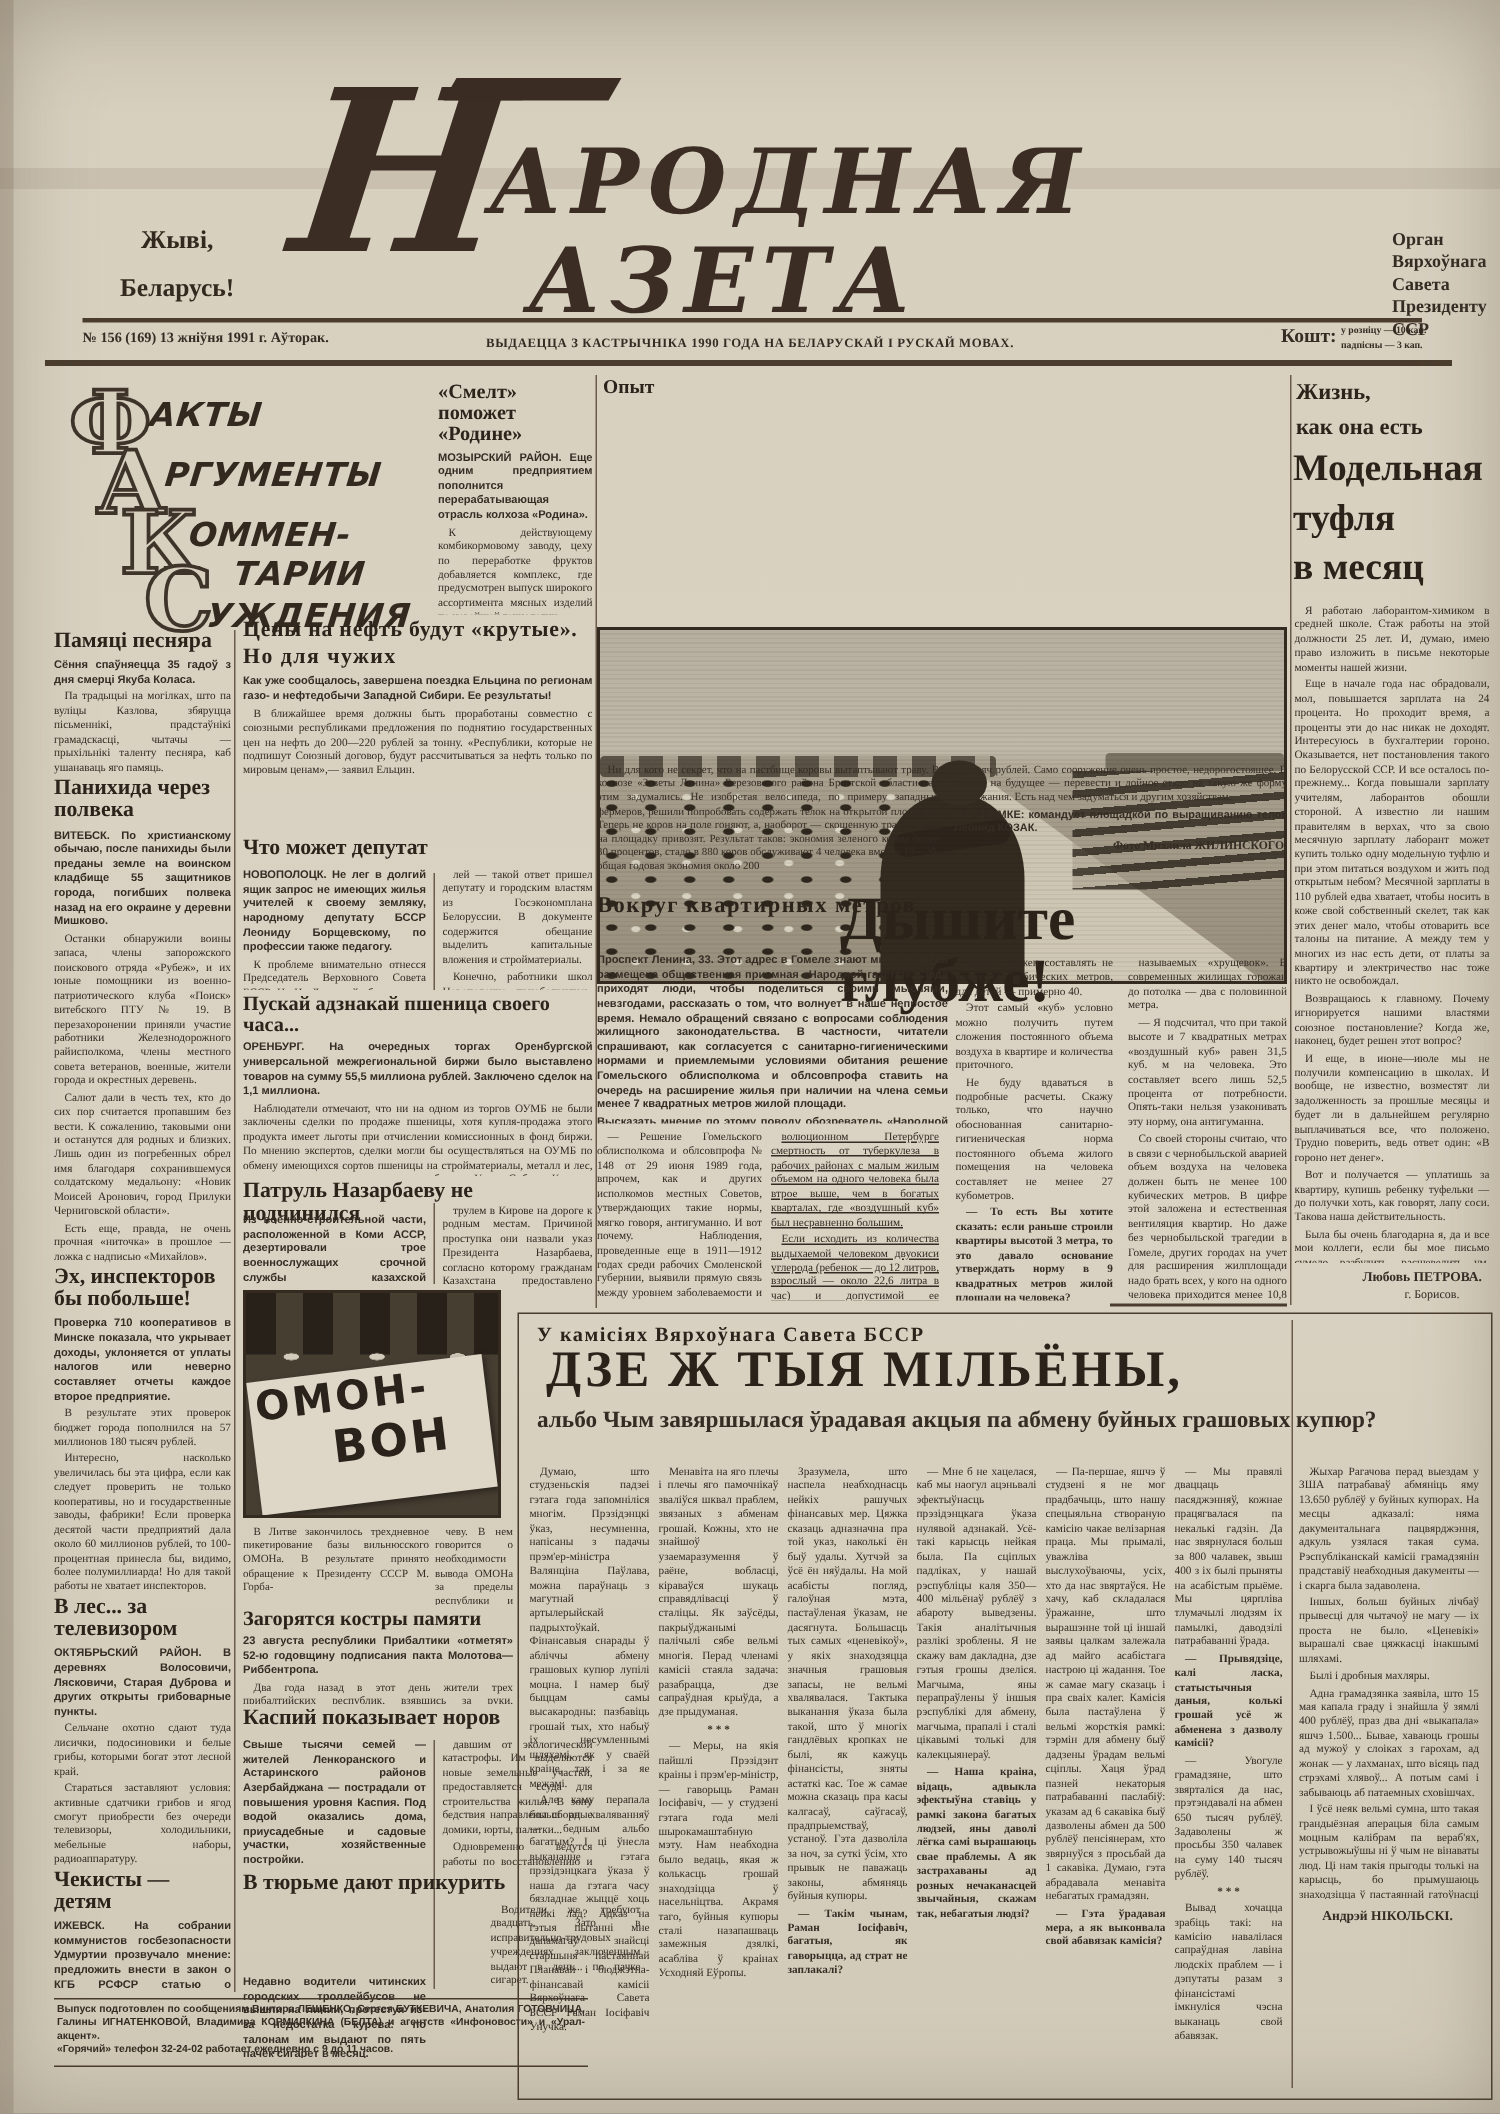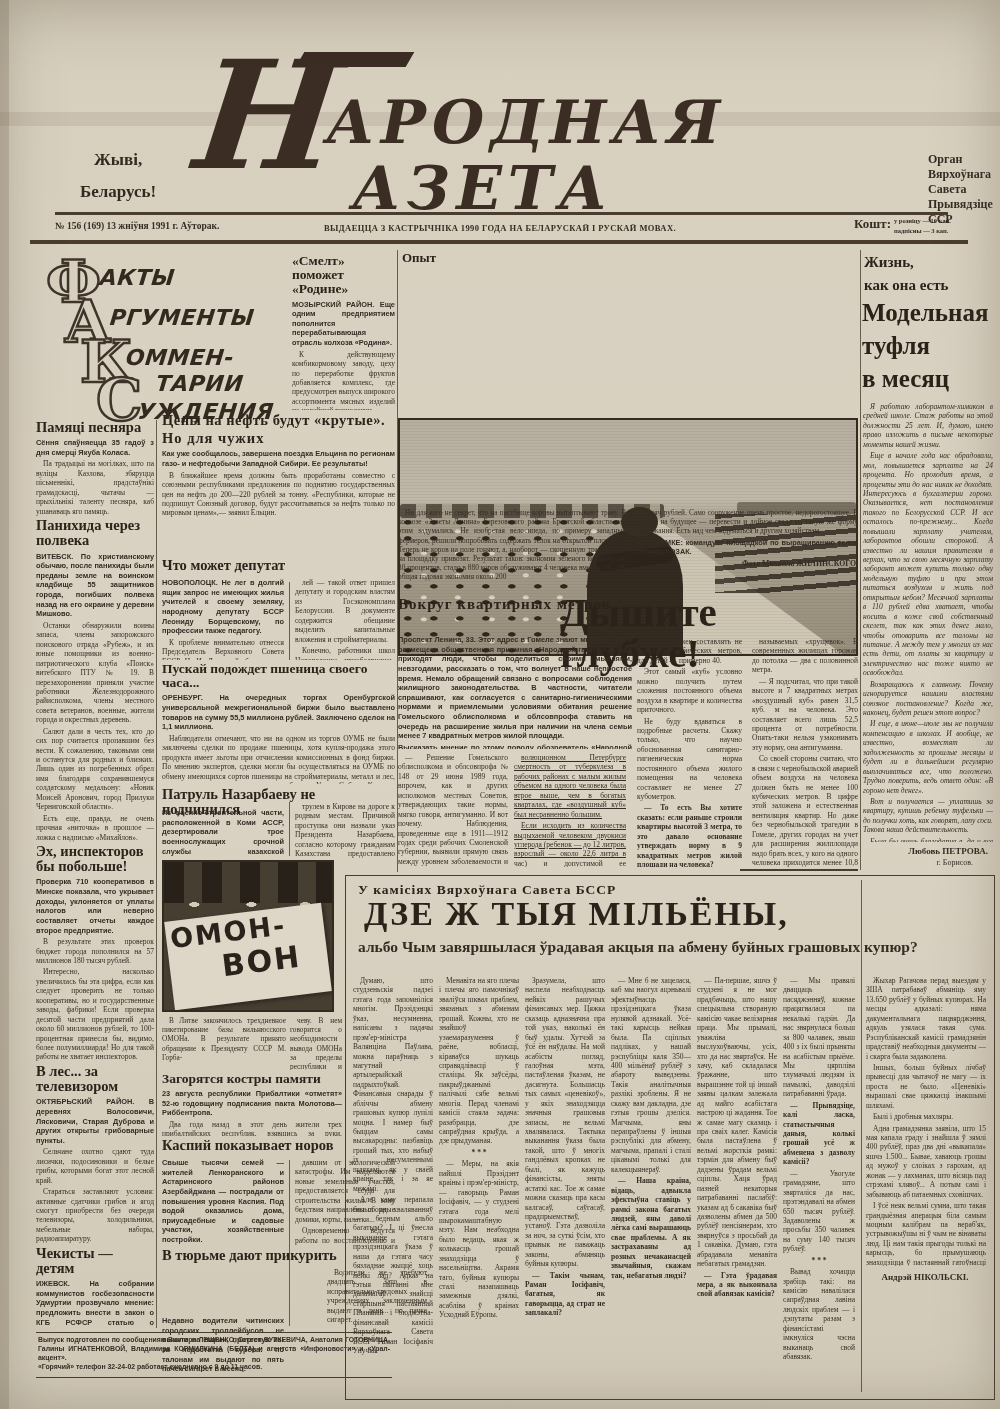--- a/index.html
+++ b/index.html
@@ -93,21 +93,21 @@
   <div class="abs slogan" style="left:80px;top:182px;">Беларусь!</div>
 
   <div class="abs mast-init" style="left:198px;top:40px;">Н</div>
   <div class="mast-flag abs" style="left:300px;top:52px;width:110px;height:15px;"></div>
   <div class="abs mast-word" style="left:326px;top:92px;">ародная</div>
   <div class="abs mast-word" style="left:352px;top:158px;">азета</div>
 
   <div class="abs organ" style="left:910px;top:152px;margin-left:18px;">
     <p>Орган</p>
     <p>Вярхоўнага Савета</p>
-    <p>Прывядзіце</p>
+    <p>Президенту</p>
     <p>ССР</p>
   </div>
 
   <div class="hline" style="left:55px;top:212px;width:893px;height:2.5px;"></div>
   <div class="abs issue" style="left:55px;top:221px;">№ 156 (169) 13 жніўня 1991 г. Аўторак.</div>
   <div class="abs published" style="left:300px;top:223px;width:400px;">ВЫДАЕЦЦА З КАСТРЫЧНІКА 1990 ГОДА НА БЕЛАРУСКАЙ І РУСКАЙ МОВАХ.</div>
   <div class="abs" style="left:854px;top:216px;">
     <span class="price-label">Кошт:</span><div class="price-lines">
       <p>у розніцу — 10 кап.</p>
       <p>падпісны — 3 кап.</p>
@@ -200,21 +200,21 @@
       </div>
   </div>
   <div class="abs clip" style="left:295px;top:578px;width:100px;height:82px;">
     <div>
         <p class="para">лей — такой ответ пришел депутату и городским властям из Госэкономплана Белоруссии. В документе содержится обещание выделить капитальные вложения и стройматериалы.</p>
         <p class="para">Конечно, работники школ Новополоцка приободрились. Однако охотников на эти средства больше, чем самих средств.</p>
       </div>
   </div>
 
   <div class="abs clip" style="left:162px;top:662px;width:233px;height:122px;">
-    <h3 class="h3">Пускай подождет пшеница своего часа...</h3>
+    <h3 class="h3">Пускай адзнакай пшеница своего часа...</h3>
     <p class="lede">ОРЕНБУРГ. На очередных торгах Оренбургской универсальной межрегиональной биржи было выставлено товаров на сумму 55,5 миллиона рублей. Заключено сделок на 1,1 миллиона.</p>
     <div>
         <p class="para">Наблюдатели отмечают, что ни на одном из торгов ОУМБ не были заключены сделки по продаже пшеницы, хотя купля-продажа этого продукта имеет льготы при отчислении комиссионных в фонд биржи. По мнению экспертов, сделки могли бы осуществляться на ОУМБ по обмену имеющихся сортов пшеницы на стройматериалы, металл и лес, которые имеются в наличии в других областях Урала, Сибири. Колхозы и совхозы, однако, придерживают зерно, ожидая повышения закупочных цен.</p>
       </div>
   </div>
 
   <h3 class="h3 big abs" style="left:162px;top:787px;width:233px;">Патруль Назарбаеву не подчинился</h3>
   <div class="abs clip" style="left:162px;top:808px;width:122px;height:48px;">
     <p class="lede">Из военно-строительной части, расположенной в Коми АССР, дезертировали трое военнослужащих срочной службы казахской национальности.</p>
 
@@ -338,21 +338,21 @@
         <p class="para">Со своей стороны считаю, что в связи с чернобыльской аварией объем воздуха на человека должен быть не менее 100 кубических метров. В цифре этой заложена и естественная вентиляция квартир. Но даже без чернобыльской трагедии в Гомеле, других городах на учет для расширения жилплощади надо брать всех, у кого на одного человека приходится менее 10,8 квадратного метра. Лишь в этом случае можно будет сказать, что санитарно-гигиенические нормы соблюдаются, что человек не ущемлен в своем естественном праве жить и дышать.</p>
       </div>
   </div>
   <div class="hline" style="left:740px;top:869px;width:118px;height:1.5px;"></div>
 
   <div class="abs kicker" style="left:864px;top:254px;font-size:15px;">Жизнь,</div>
   <div class="abs kicker" style="left:864px;top:277px;font-size:15px;">как она есть</div>
   <div class="abs headline-xl" style="left:862px;top:300px;font-size:25px;">Модельная</div>
   <div class="abs headline-xl" style="left:862px;top:333px;font-size:25px;">туфля</div>
   <div class="abs headline-xl" style="left:862px;top:366px;font-size:25px;">в месяц</div>
-  <div class="abs clip" style="left:863px;top:402px;width:130px;height:440px;font-style:italic;">
+  <div class="abs clip" style="left:863px;top:402px;width:130px;height:440px;">
     <div>
         <p class="para">Я работаю лаборантом-химиком в средней школе. Стаж работы на этой должности 25 лет. И, думаю, имею право изложить в письме некоторые моменты нашей жизни.</p>
         <p class="para">Еще в начале года нас обрадовали, мол, повышается зарплата на 24 процента. Но проходит время, а проценты эти до нас никак не доходят. Интересуюсь в бухгалтерии гороно. Оказывается, нет постановления такого по Белорусской ССР. И все осталось по-прежнему... Когда повышали зарплату учителям, лаборантов обошли стороной. А известно ли нашим правителям в верхах, что за свою месячную зарплату лаборант может купить только одну модельную туфлю и при этом питаться воздухом и жить под открытым небом? Месячной зарплаты в 110 рублей едва хватает, чтобы носить в коже свой собственный скелет, так как этих денег мало, чтобы отоварить все талоны на питание. А между тем у многих из нас есть дети, от платы за квартиру и электричество нас тоже никто не освобождал.</p>
         <p class="para">Возвращаюсь к главному. Почему игнорируется нашими властями союзное постановление? Когда же, наконец, будет решен этот вопрос?</p>
         <p class="para">И еще, в июне—июле мы не получили компенсацию в школах. И вообще, не известно, возместят ли задолженность за прошлые месяцы и будет ли в дальнейшем регулярно выплачиваться все, что положено. Трудно поверить, ведь ответ один: «В гороно нет денег».</p>
         <p class="para">Вот и получается — уплатишь за квартиру, купишь ребенку туфельки — до получки хоть, как говорят, лапу соси. Такова наша действительность.</p>
         <p class="para">Была бы очень благодарна я, да и все мои коллеги, если бы мое письмо сумело разбудить, расшевелить ум, честь и совесть тех, от кого зависит — жить нам по-человечески или существовать.</p>
       </div>
   </div>
   <p class="abs byline" style="left:863px;top:844px;width:125px;">Любовь ПЕТРОВА.</p>

